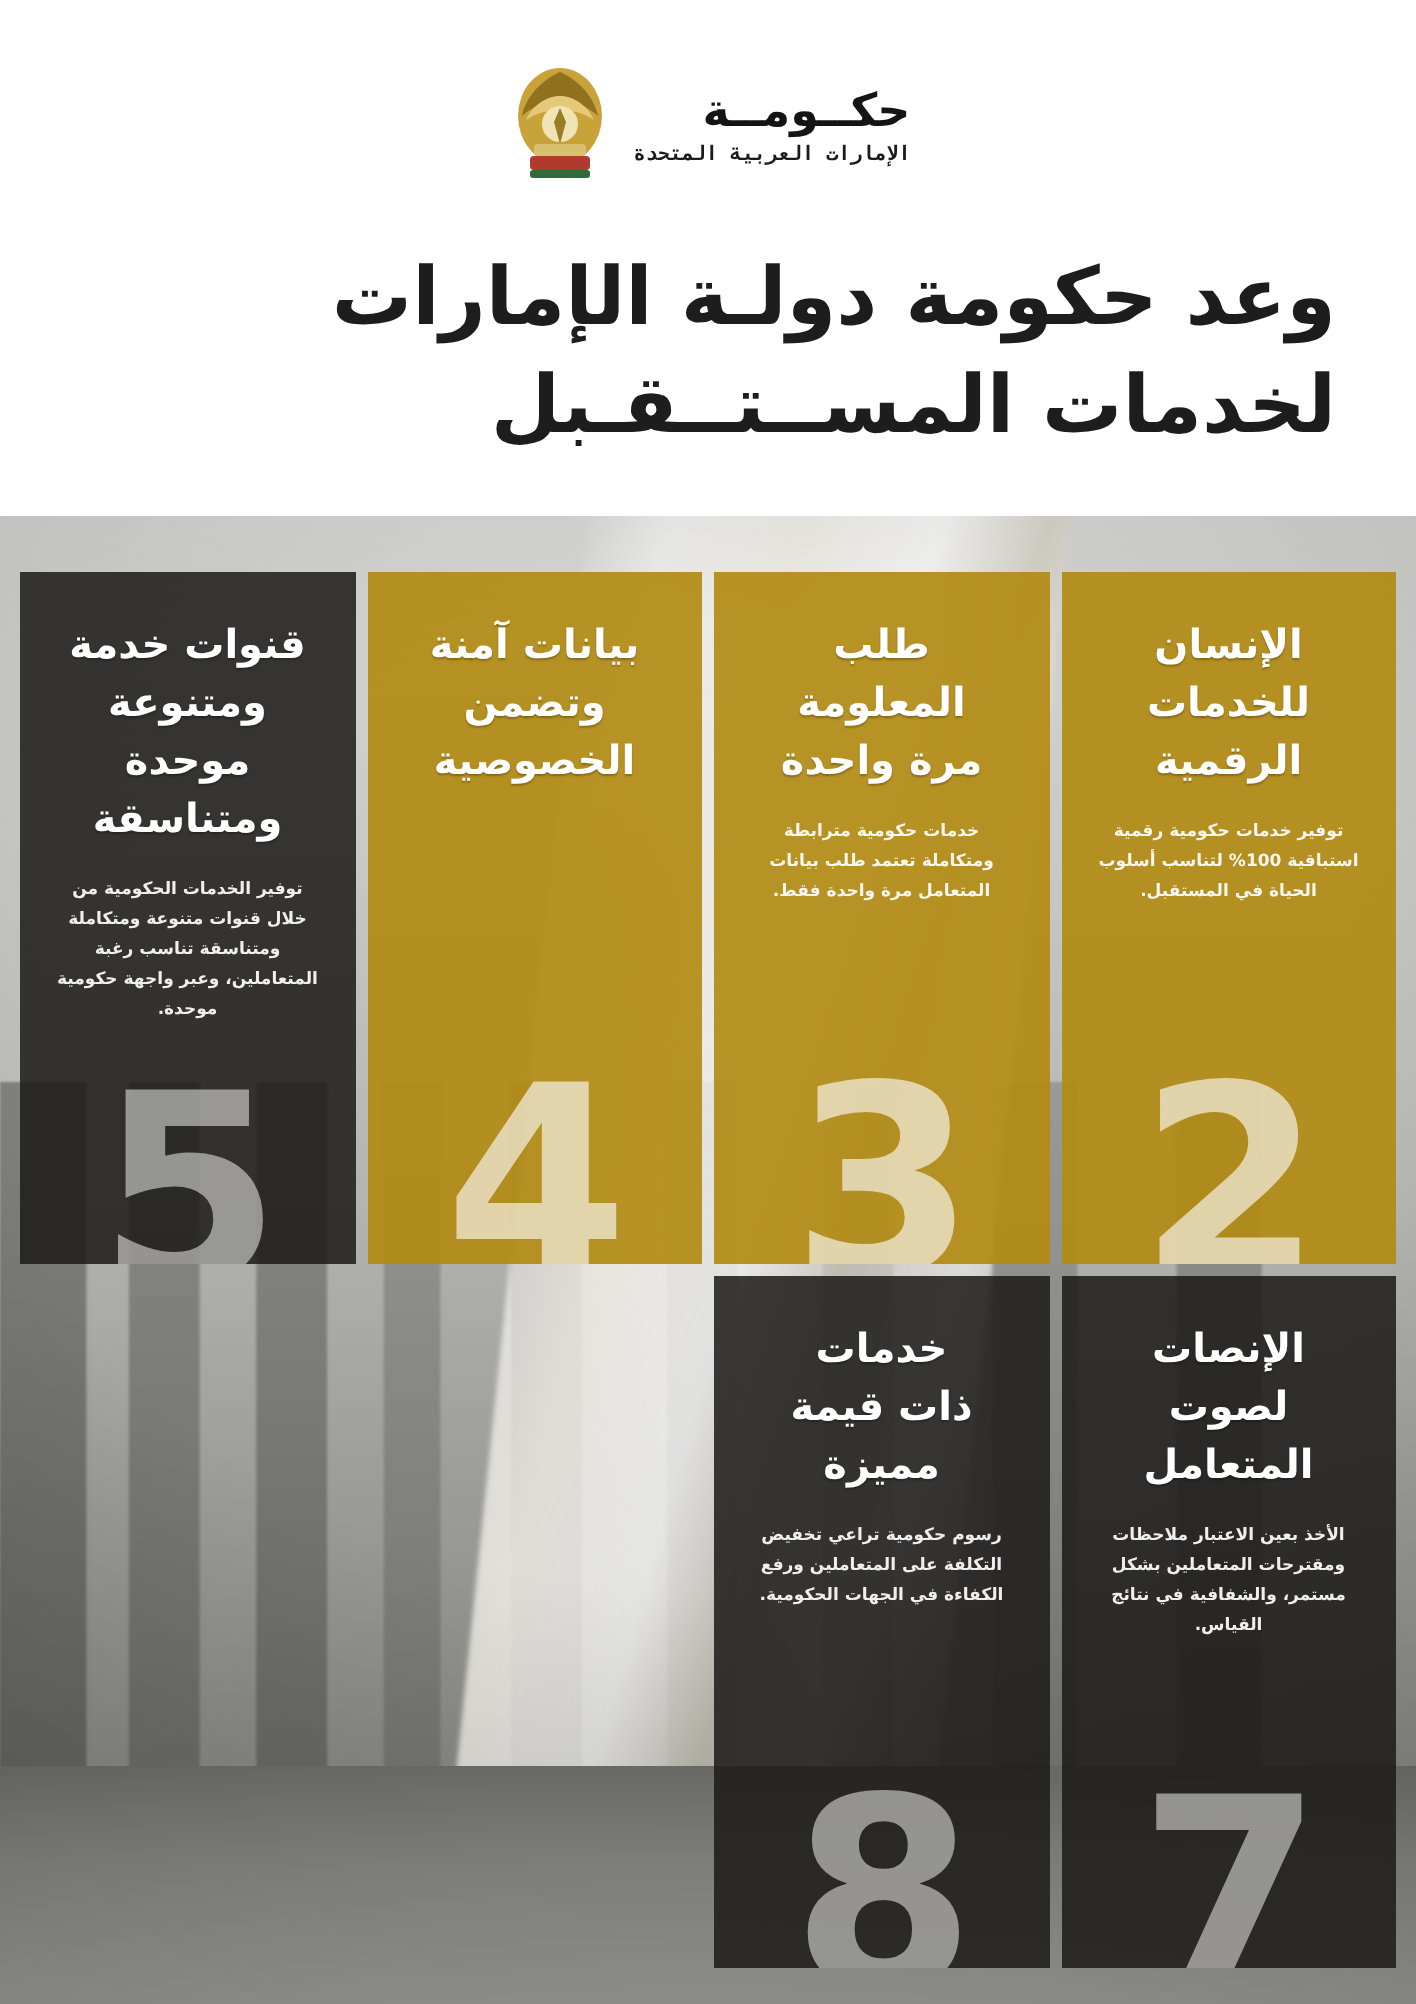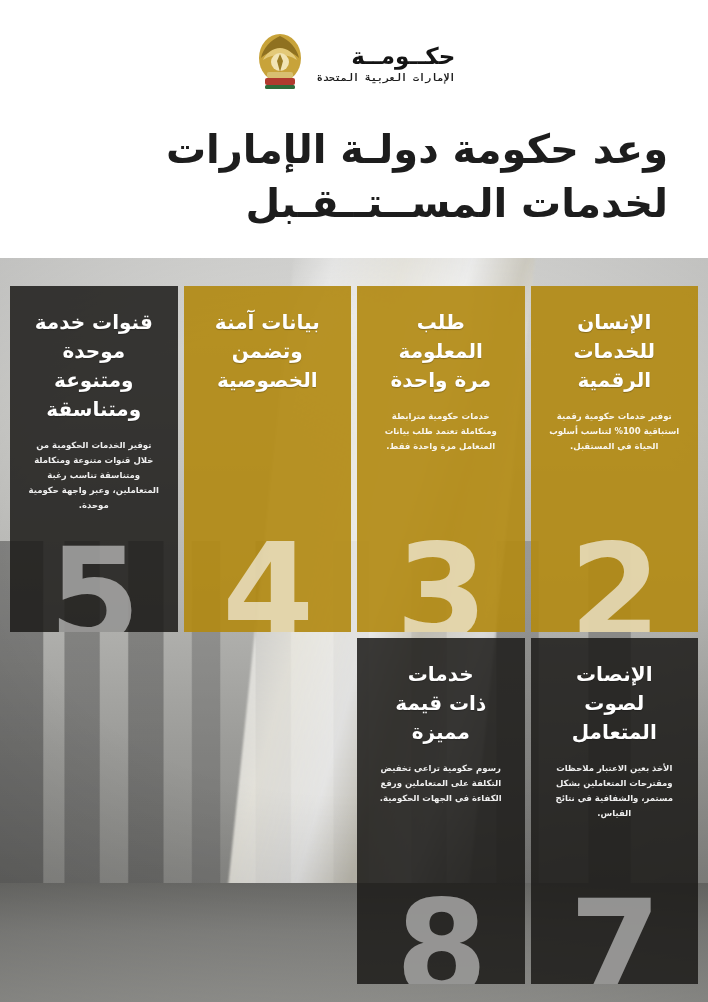--- a/index.html
+++ b/index.html
@@ -251,22 +251,22 @@
           <div>بيانات آمنة</div>
           <div>وتضمن</div>
           <div>الخصوصية</div>
         </div>
         <div class="c-num">4</div>
       </div>
 
       <div class="card dark">
         <div class="c-title">
           <div>قنوات خدمة</div>
+          <div>ومتنوعة</div>
           <div>موحدة</div>
-          <div>ومتنوعة</div>
           <div>ومتناسقة</div>
         </div>
         <div class="c-desc">توفير الخدمات الحكومية من خلال قنوات متنوعة ومتكاملة ومتناسقة تناسب رغبة المتعاملين، وعبر واجهة حكومية موحدة.</div>
         <div class="c-num">5</div>
       </div>
 
 
       <div class="card dark">
         <div class="c-title">
           <div>الإنصات</div>

